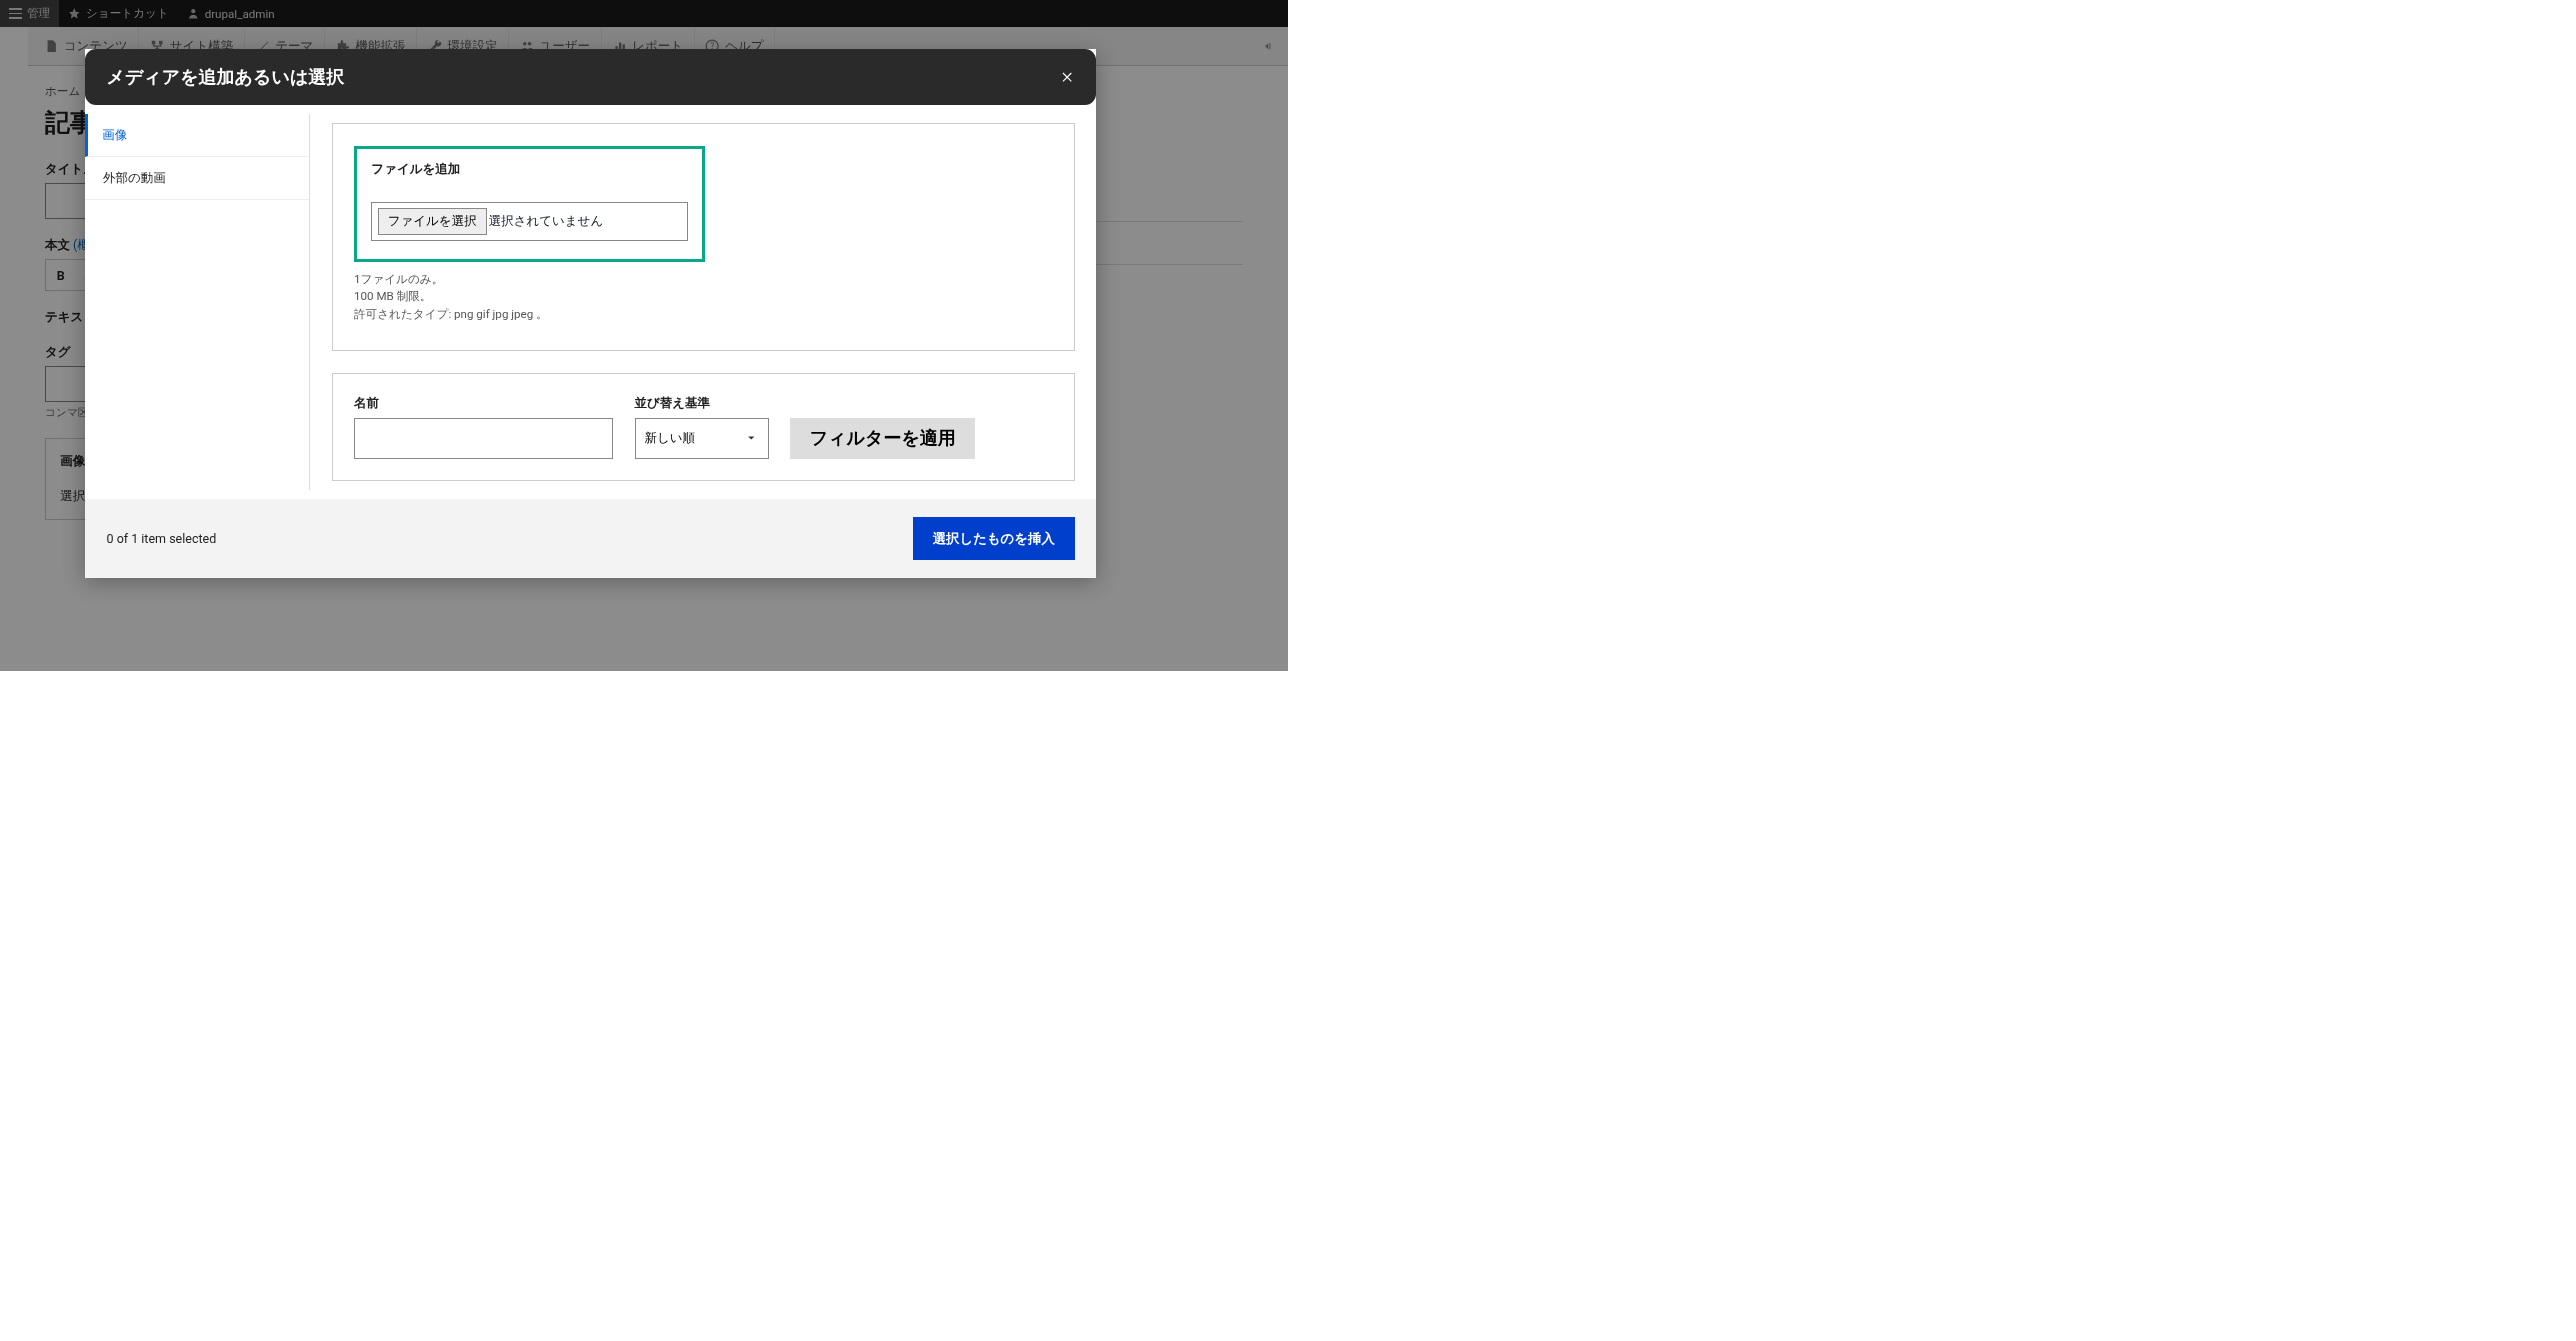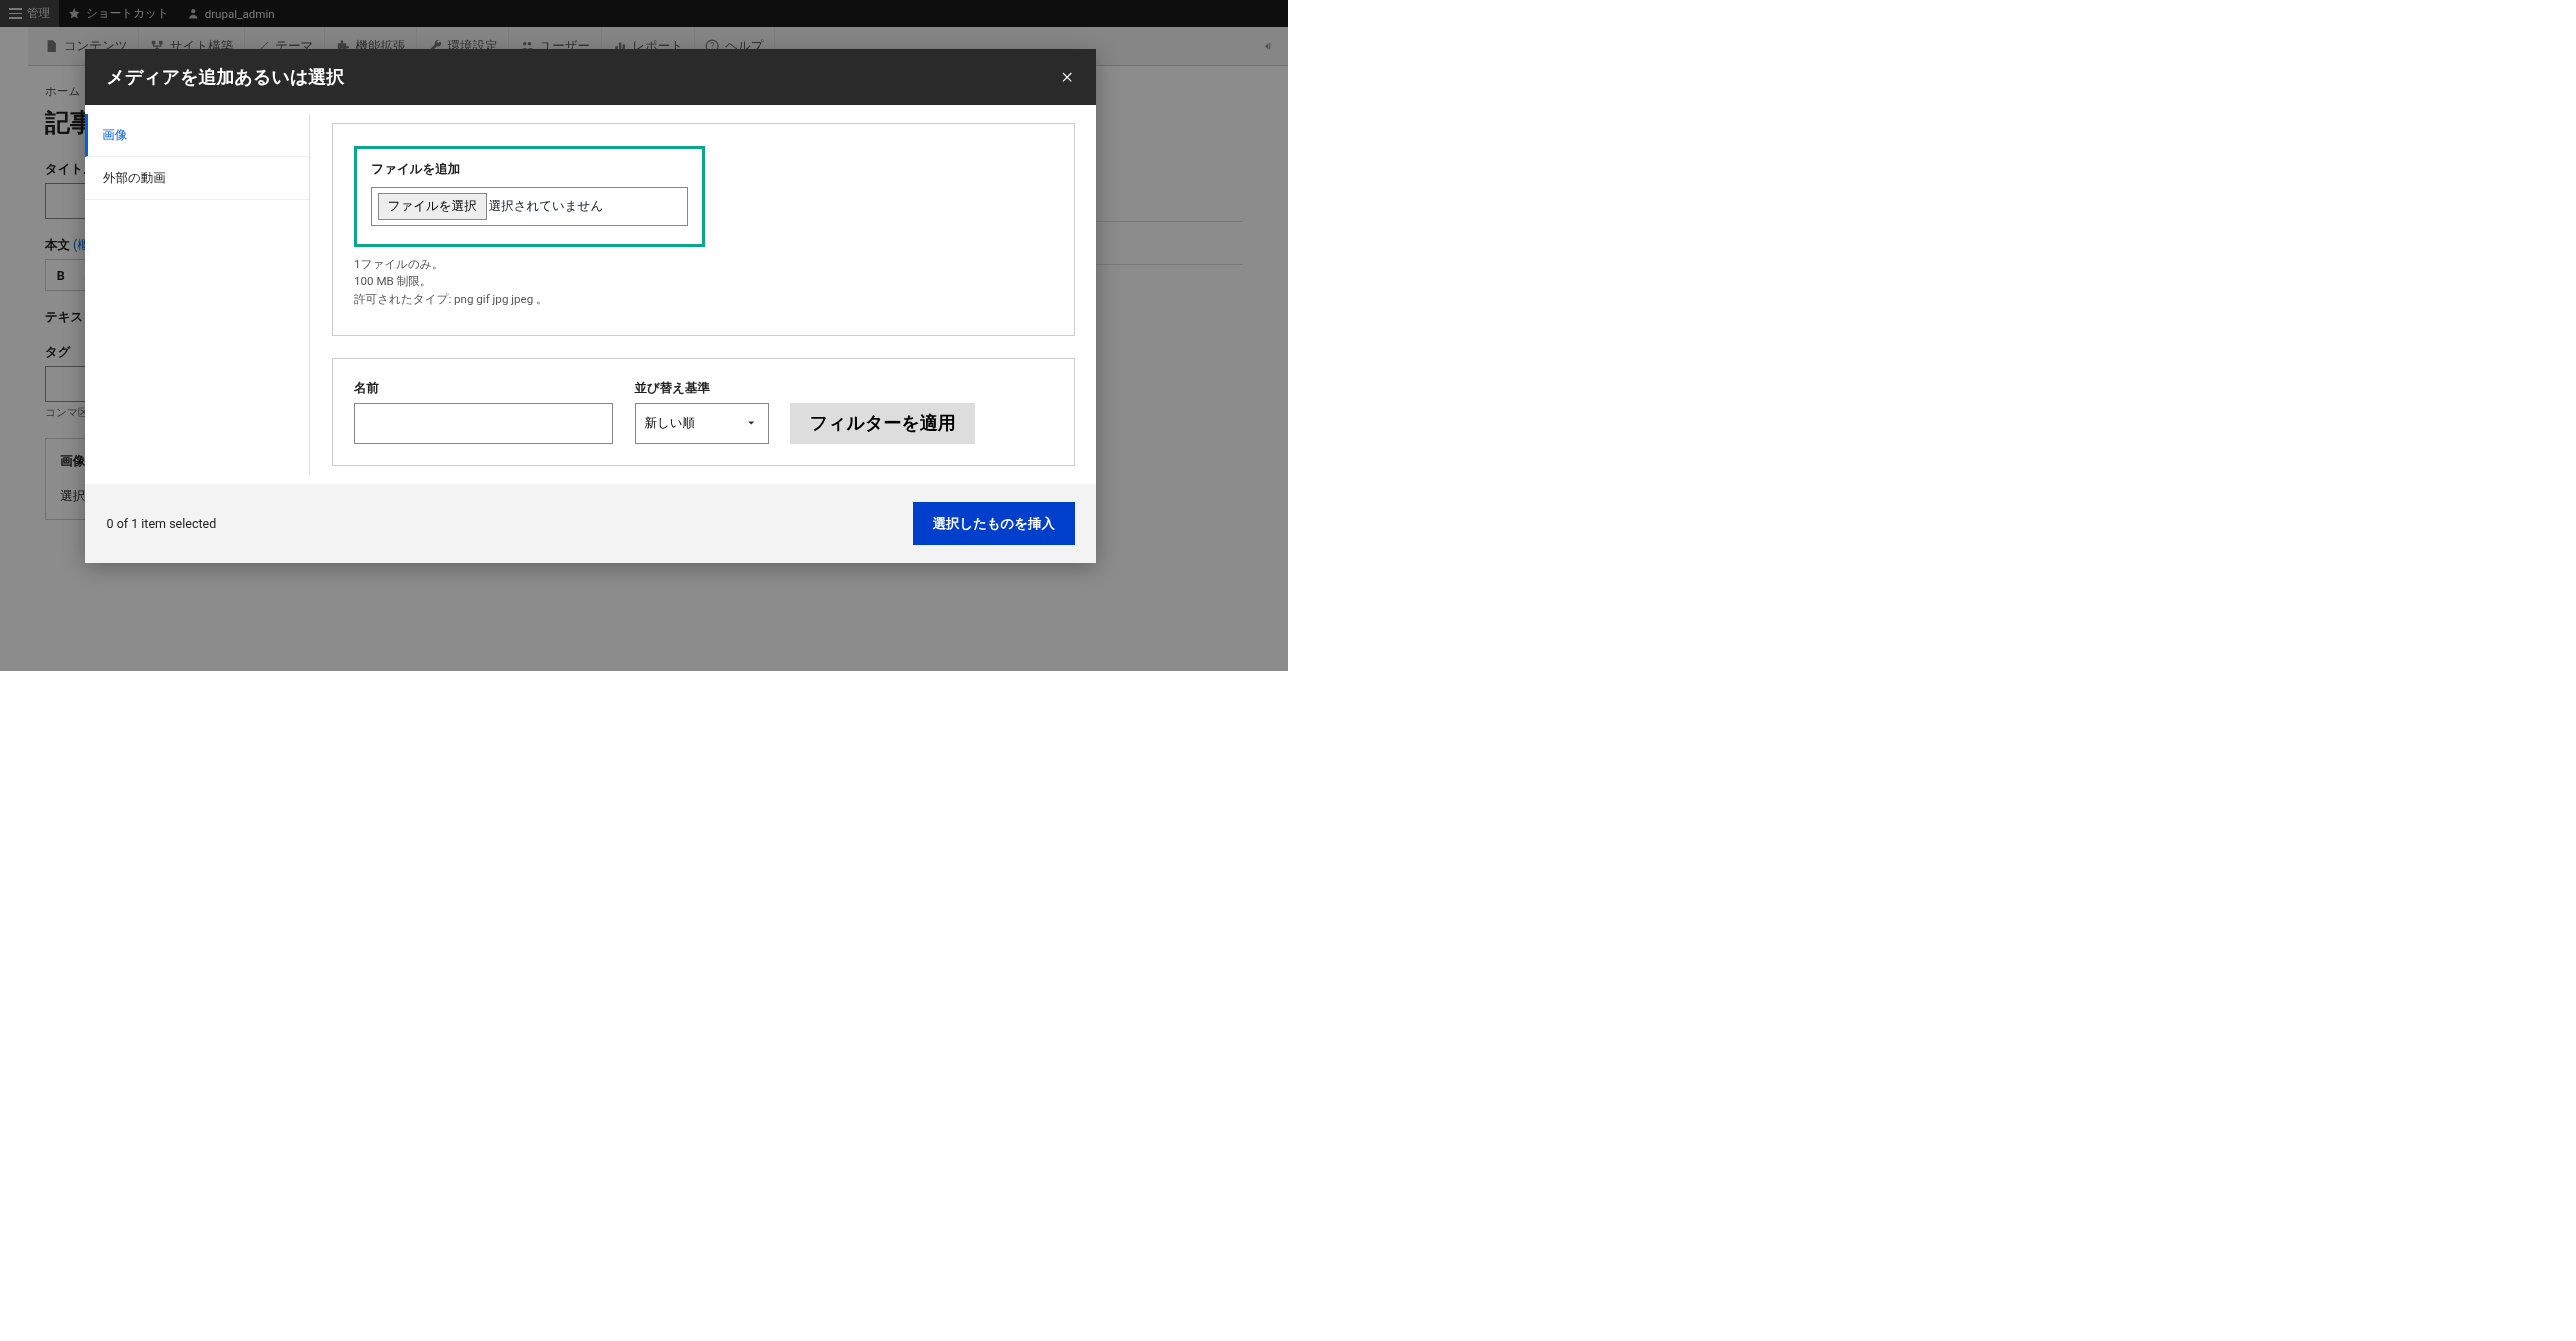--- a/index.html
+++ b/index.html
@@ -42,34 +42,34 @@
 
 .right-sidebar { position: absolute; right: 45px; top: 179px; width: 268px; }
 .side-item { border-top: 0.9px solid #ddd; padding: 12.5px 7.2px; display: flex; align-items: center; gap: 7.2px; color: #333; cursor: pointer; }
 .chev { width: 9px; height: 9px; }
 
 
 .backdrop { position: absolute; inset: 0; background: rgba(0,0,0,0.45); }
 
 
 .modal { position: absolute; left: 85px; top: 49px; width: 1011px; background: #fff; box-shadow: 0 5.4px 21.5px rgba(0,0,0,.3); }
-.modal-header { background: #2a2a2a; color: #fff; padding: 16px 21.5px; display: flex; align-items: center; justify-content: space-between; }
+.modal-header { background: #2a2a2a; color: #fff; padding: 16px 21.5px; display: flex; align-items: center; justify-content: space-between; border-radius: 11px; }
 .modal-header h2 { font-size: 18px; font-weight: 700; }
 .close-btn { color: #fff; font-size: 18px; cursor: pointer; background: none; border: none; }
 
 .modal-body { display: flex; padding: 9px 0 9px 0; min-height: 376px; }
 .vert-tabs { width: 225px; border-right: 0.9px solid #ddd; }
 .vert-tab { padding: 12.5px 18px; cursor: pointer; border-bottom: 0.9px solid #eee; }
 .vert-tab.active { color: #0060df; border-left: 3.6px solid #0060df; padding-left: 14.3px; font-weight: 400; }
 
 .modal-main { flex: 1; padding: 9px 21.5px; display: flex; flex-direction: column; gap: 21.5px; }
 
 .upload-panel { border: 0.9px solid #ccc; padding: 21.5px 21.5px 27px 21.5px; }
 .upload-fieldset { border: 3.6px solid #0aa78b; padding: 12.5px 14.3px 18px 14.3px; position: relative; width: 351px; }
-.upload-label { font-weight: 700; font-size: 12.5px; margin-bottom: 9px; display: block; }
+.upload-label { font-weight: 700; font-size: 12.5px; margin-bottom: 24px; display: block; }
 .file-row { border: 0.9px solid #888; padding: 5.4px; display: flex; align-items: center; gap: 2px; background: #fff; }
 .file-btn { background: #eee; border: 0.9px solid #888; padding: 3.6px 9px; font-size: 12.5px; cursor: pointer; }
 .file-status { color: #0f172a; }
 .upload-help { font-size: 11.6px; color: #555; margin-top: 9px; line-height: 1.5; }
 
 .filter-panel { border: 0.9px solid #ccc; padding: 21.5px; display: flex; gap: 21.5px; align-items: flex-end; }
 .filter-col label { font-size: 12.5px; font-weight: 700; display: block; margin-bottom: 5.4px; }
 .filter-col input[type=text] { width: 259px; height: 41px; border: 0.9px solid #888; padding: 0 9px; }
 .select-wrap { position: relative; width: 134px; }
 .select-wrap select { width: 100%; height: 41px; border: 0.9px solid #888; padding: 0 30px 0 9px; font-size: 12.5px; appearance: none; background: #fff; }

